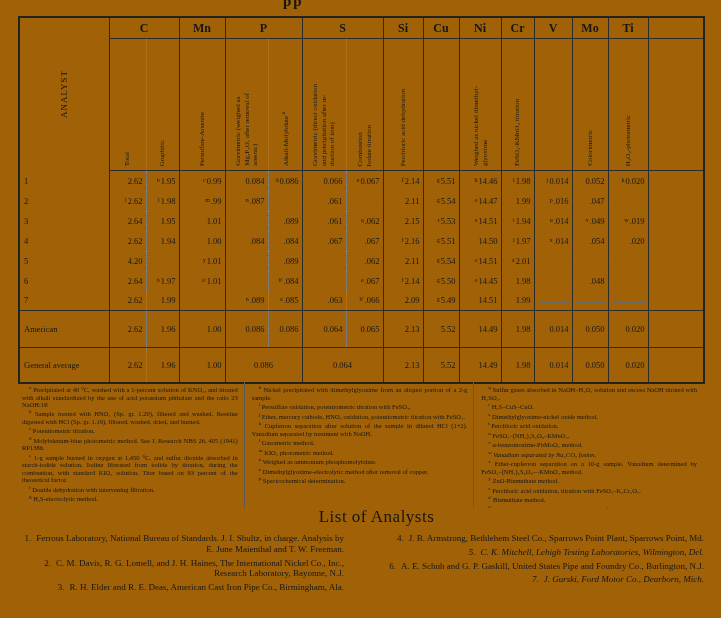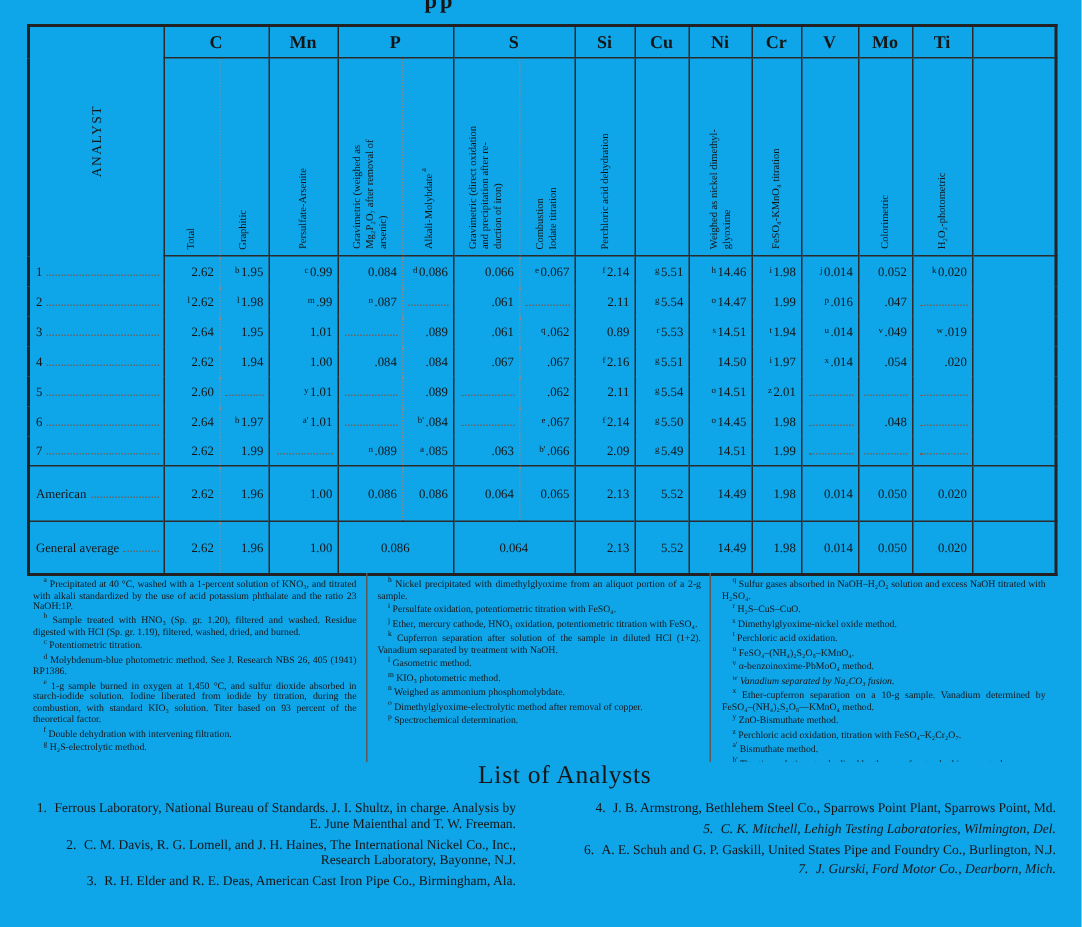--- a/index.html
+++ b/index.html
@@ -1,16 +1,16 @@
 <!DOCTYPE html>
 <html><head>
 <meta charset="utf-8">
 <style>
   html,body{margin:0;padding:0;background:#e8e6e0;}
-  .page{position:relative;width:721px;height:618px;background:#0ea5e9;overflow:hidden;
+  .page{position:relative;width:721px;height:618px;background:#a16207;overflow:hidden;
         font-family:"Liberation Serif","DejaVu Serif","DejaVu Sans",serif;color:#161616;}
   .frag{position:absolute;top:-7px;left:283px;font-size:15px;font-weight:bold;letter-spacing:2px;}
 
   
   table.res{position:absolute;left:18px;top:16px;width:685px;border-collapse:collapse;table-layout:fixed;
             border:2px solid #222;}
   table.res td{padding:0;overflow:hidden;}
   .gs{border-left:1px solid #2b2b2b;}
   .sub{border-left:1px dotted #8a8a8a;}
   td.sym{height:20px;font-size:12px;font-weight:bold;text-align:center;vertical-align:middle;
@@ -233,21 +233,21 @@
               <span class="leader"></span>
             </div>
           </td>
           <td class="gs">2.64</td>
           <td class="sub">1.95</td>
           <td class="gs">1.01</td>
           <td class="gs"><span class="bl"></span></td>
           <td class="sub">.089</td>
           <td class="gs">.061</td>
           <td class="sub"><sup class="s">q</sup>.062</td>
-          <td class="gs">0.89</td>
+          <td class="gs">2.15</td>
           <td class="gs"><sup class="s">r</sup>5.53</td>
           <td class="gs"><sup class="s">s</sup>14.51</td>
           <td class="gs"><sup class="s">t</sup>1.94</td>
           <td class="gs"><sup class="s">u</sup>.014</td>
           <td class="gs"><sup class="s">v</sup>.049</td>
           <td class="gs"><sup class="s">w</sup>.019</td>
           <td class="gs"></td>
         </tr>
         <tr class="data">
           <td class="lbl">
@@ -272,21 +272,21 @@
           <td class="gs">.020</td>
           <td class="gs"></td>
         </tr>
         <tr class="data">
           <td class="lbl">
             <div class="lblin">
               <span class="lab">5</span>
               <span class="leader"></span>
             </div>
           </td>
-          <td class="gs">2.60</td>
+          <td class="gs">4.20</td>
           <td class="sub"><span class="bl"></span></td>
           <td class="gs"><sup class="s">y</sup>1.01</td>
           <td class="gs"><span class="bl"></span></td>
           <td class="sub">.089</td>
           <td class="gs"><span class="bl"></span></td>
           <td class="sub">.062</td>
           <td class="gs">2.11</td>
           <td class="gs"><sup class="s">g</sup>5.54</td>
           <td class="gs"><sup class="s">o</sup>14.51</td>
           <td class="gs"><sup class="s">z</sup>2.01</td>

